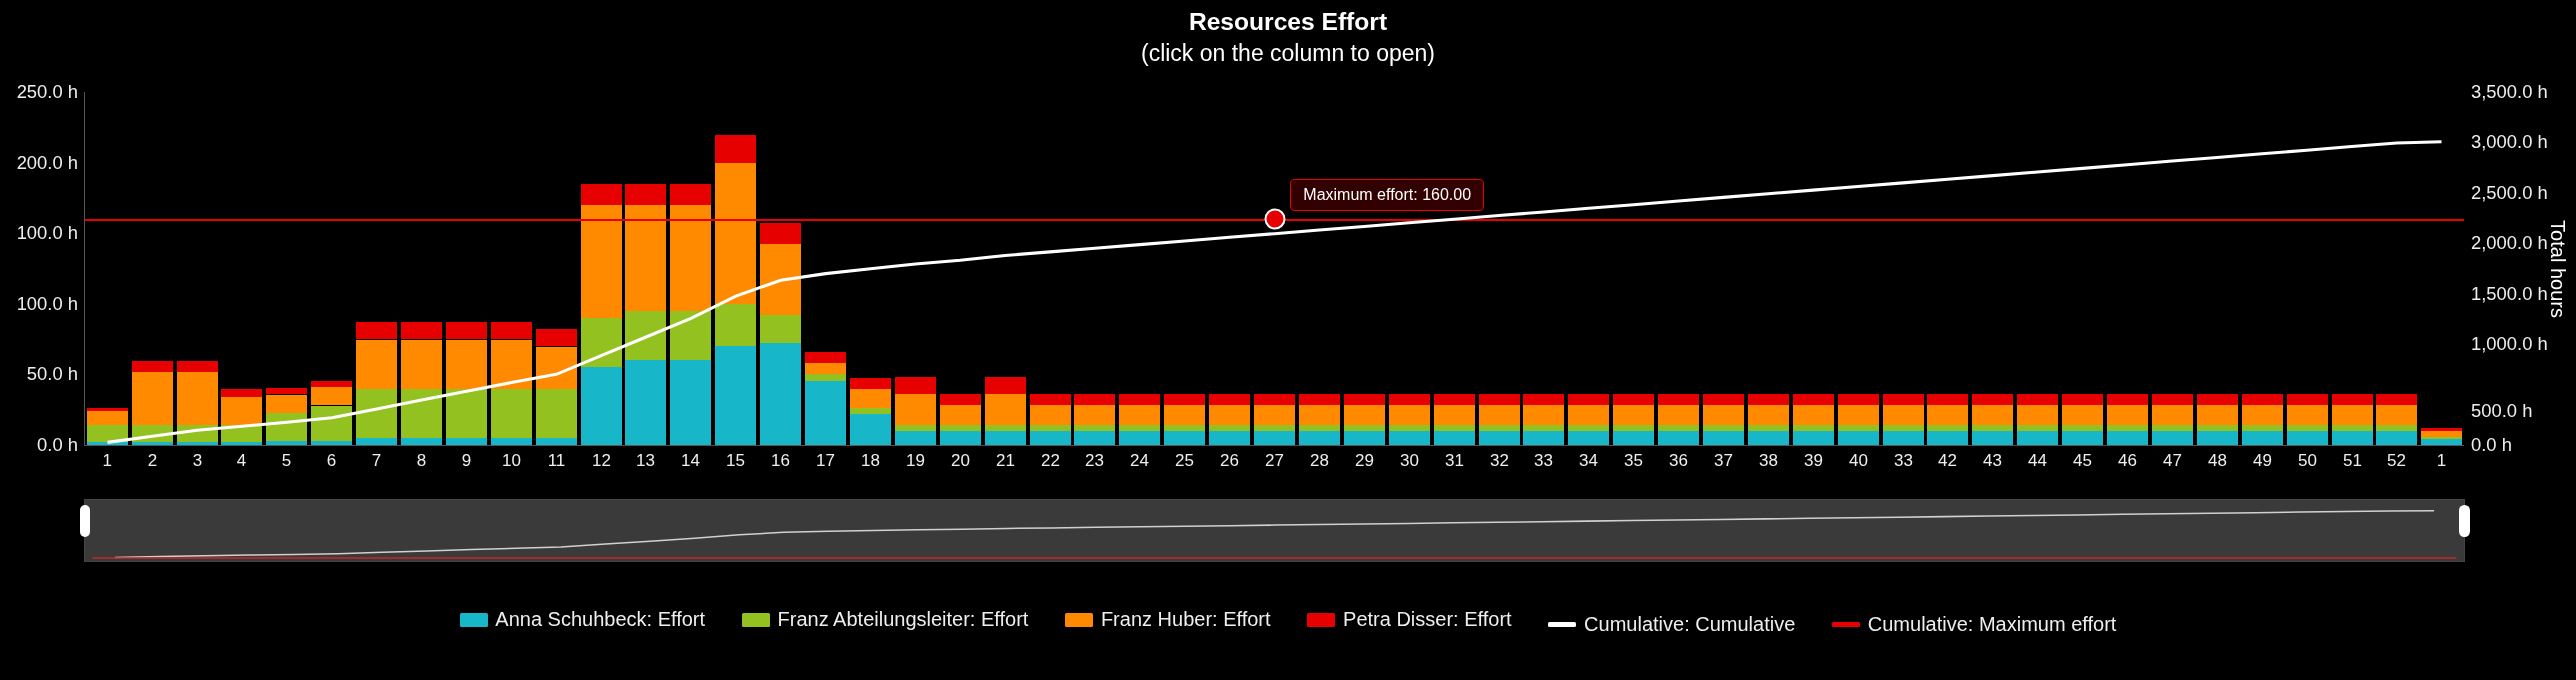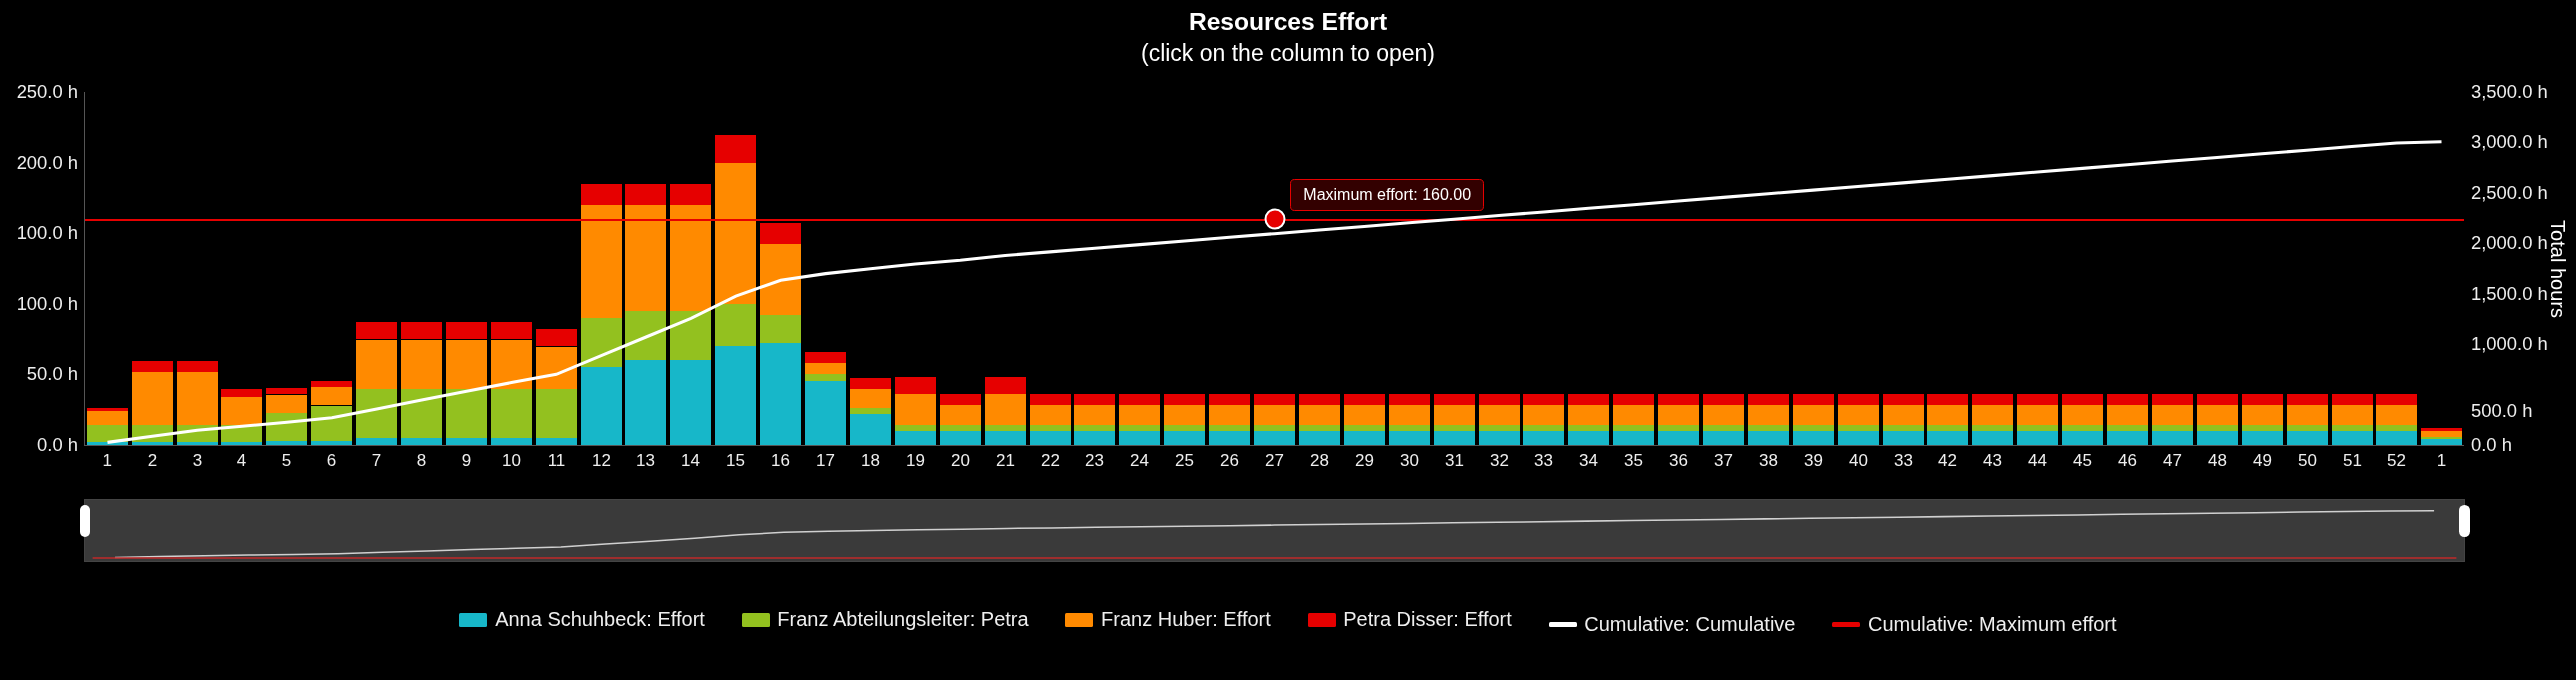--- a/index.html
+++ b/index.html
@@ -448,21 +448,21 @@
     <div class="navhandle" id="hL" style="left: -5.4px;"></div>
     <div class="navhandle" id="hR" style="left: 2374px;"></div>
   </div>
 
 
   <div class="legend" id="legend"><span class="legitem">
         <span class="sw" style="background: rgb(23, 183, 201); height: 14px;"></span>
         <span>Anna Schuhbeck: Effort</span>
       </span><span class="legitem">
         <span class="sw" style="background: rgb(147, 193, 31); height: 14px;"></span>
-        <span>Franz Abteilungsleiter: Petra</span>
+        <span>Franz Abteilungsleiter: Effort</span>
       </span><span class="legitem">
         <span class="sw" style="background: rgb(255, 138, 0); height: 14px;"></span>
         <span>Franz Huber: Effort</span>
       </span><span class="legitem">
         <span class="sw" style="background: rgb(230, 0, 0); height: 14px;"></span>
         <span>Petra Disser: Effort</span>
       </span><span class="legitem">
         <span class="sw" style="background: rgb(255, 255, 255);"></span>
         <span>Cumulative: Cumulative</span>
       </span><span class="legitem">

